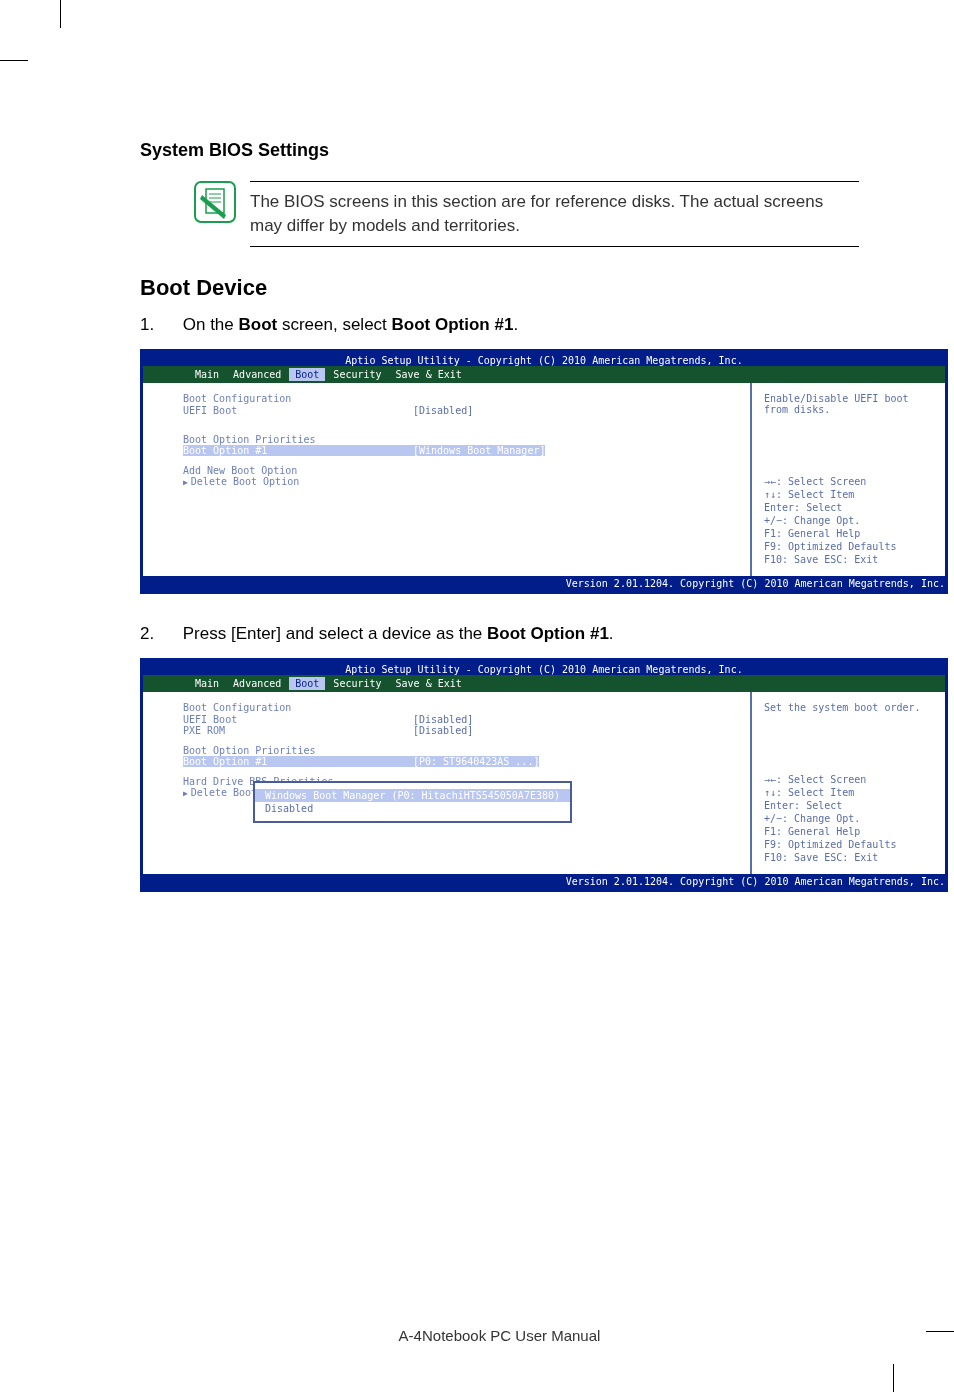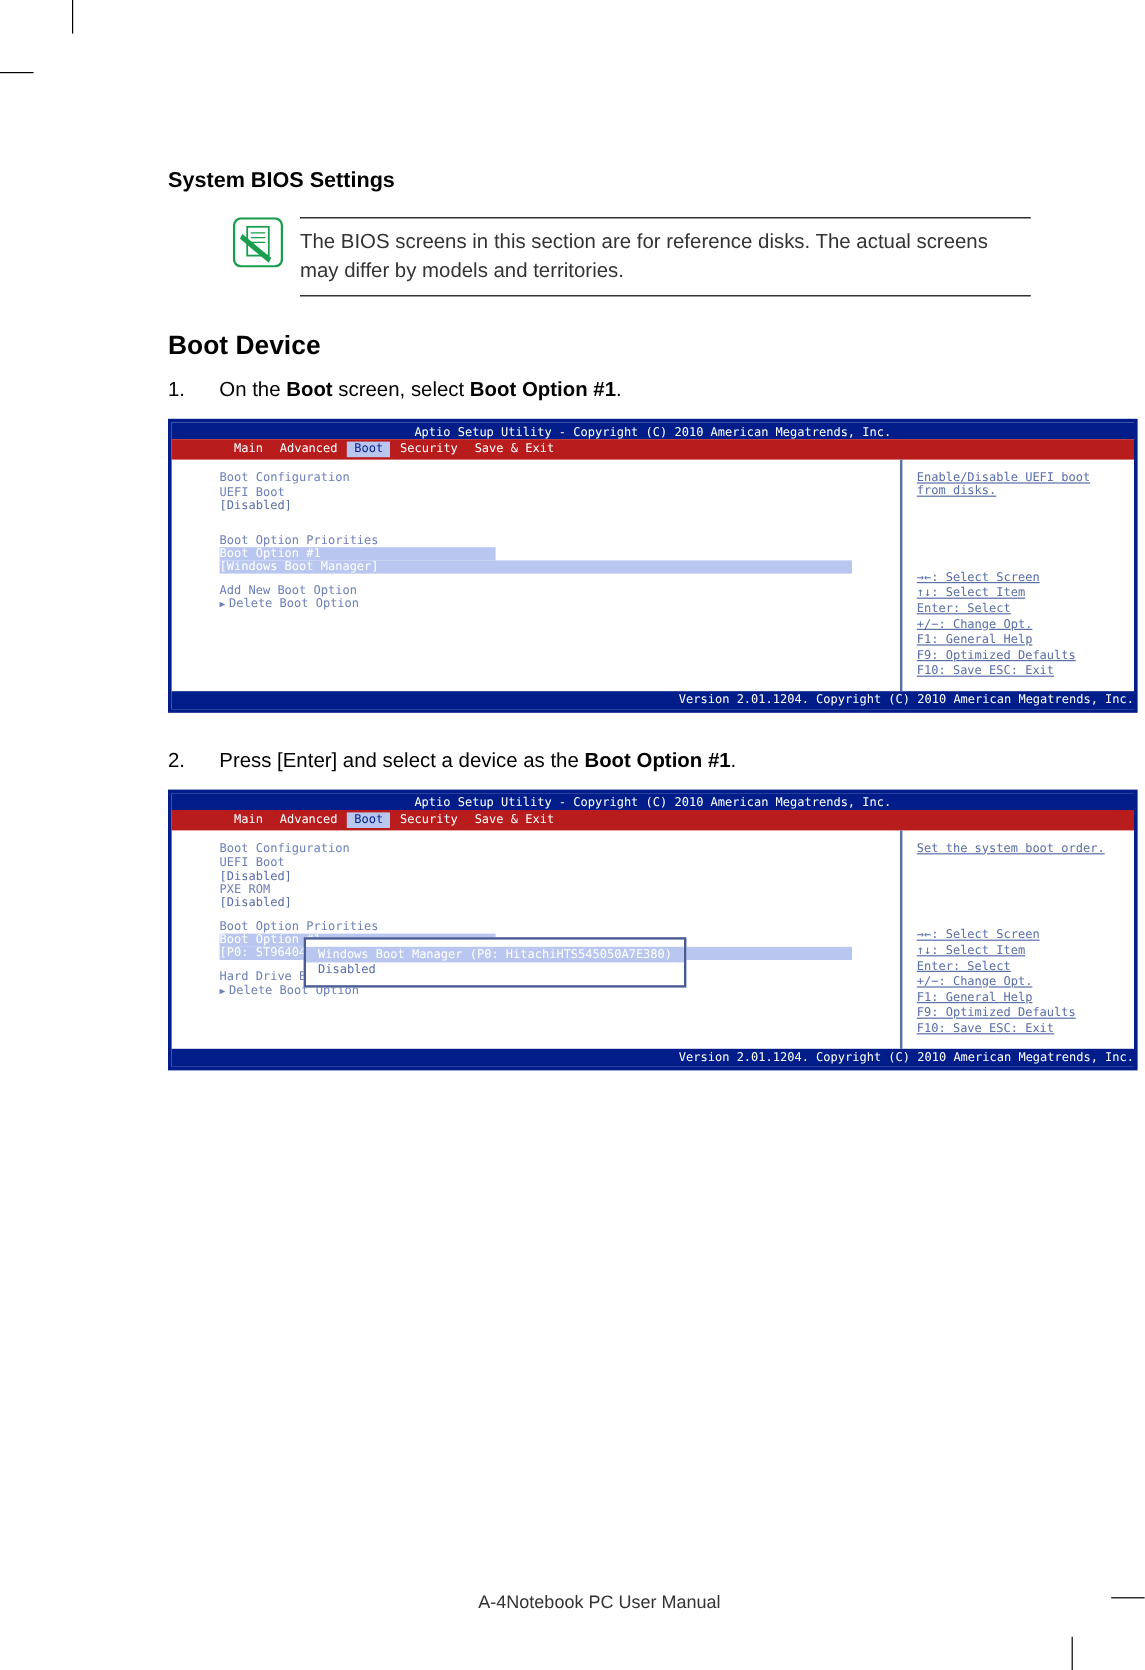--- a/index.html
+++ b/index.html
@@ -60,21 +60,21 @@
     }
     .bios-header {
       background: #001d8a;
       color: #fff;
       font-family: monospace;
       font-size: 10px;
       text-align: center;
       padding: 3px 0 0;
     }
     .bios-tabs {
-      background: #b91c1c;
+      background: #14532d;
       color: #fff;
       font-family: monospace;
       font-size: 10px;
       padding: 2px 0 2px 46px;
     }
     .bios-tab {
       display: inline-block;
       padding: 1px 6px;
       margin-right: 2px;
     }
@@ -84,21 +84,21 @@
       font-family: monospace;
       font-size: 10px;
       min-height: 180px;
     }
     .bios-left {
       flex: 1;
       padding: 10px 40px;
       color: #6d7fb8;
     }
     .bios-left .bc-title { margin-bottom: 1px; }
-    .bios-left .row { display: flex; flex-direction: column; }
+    .bios-left .row { display: flex; }
     .bios-left .label-col { width: 230px; }
     .bios-left .value-col { color: #5a6ea8; }
     .bios-left .blank { height: 9px; }
     .bios-left .highlight {
       background: #fff;
       color: #fff;
       display: flex;
     }
     .bios-left .highlight .label-col,
     .bios-left .highlight .value-col {
@@ -110,21 +110,20 @@
       content: "▶";
       margin-right: 3px;
       font-size: 8px;
     }
     .bios-right {
       width: 195px;
       border-left: 2px solid #5a6ea8;
       padding: 10px 12px;
       color: #5a6ea8;
       position: relative;
-      text-decoration: underline;
     }
     .bios-right-help {
       margin-bottom: 60px;
     }
     .bios-right-keys {
       line-height: 1.3;
     }
     .bios-footer {
       background: #001d8a;
       color: #fff;

